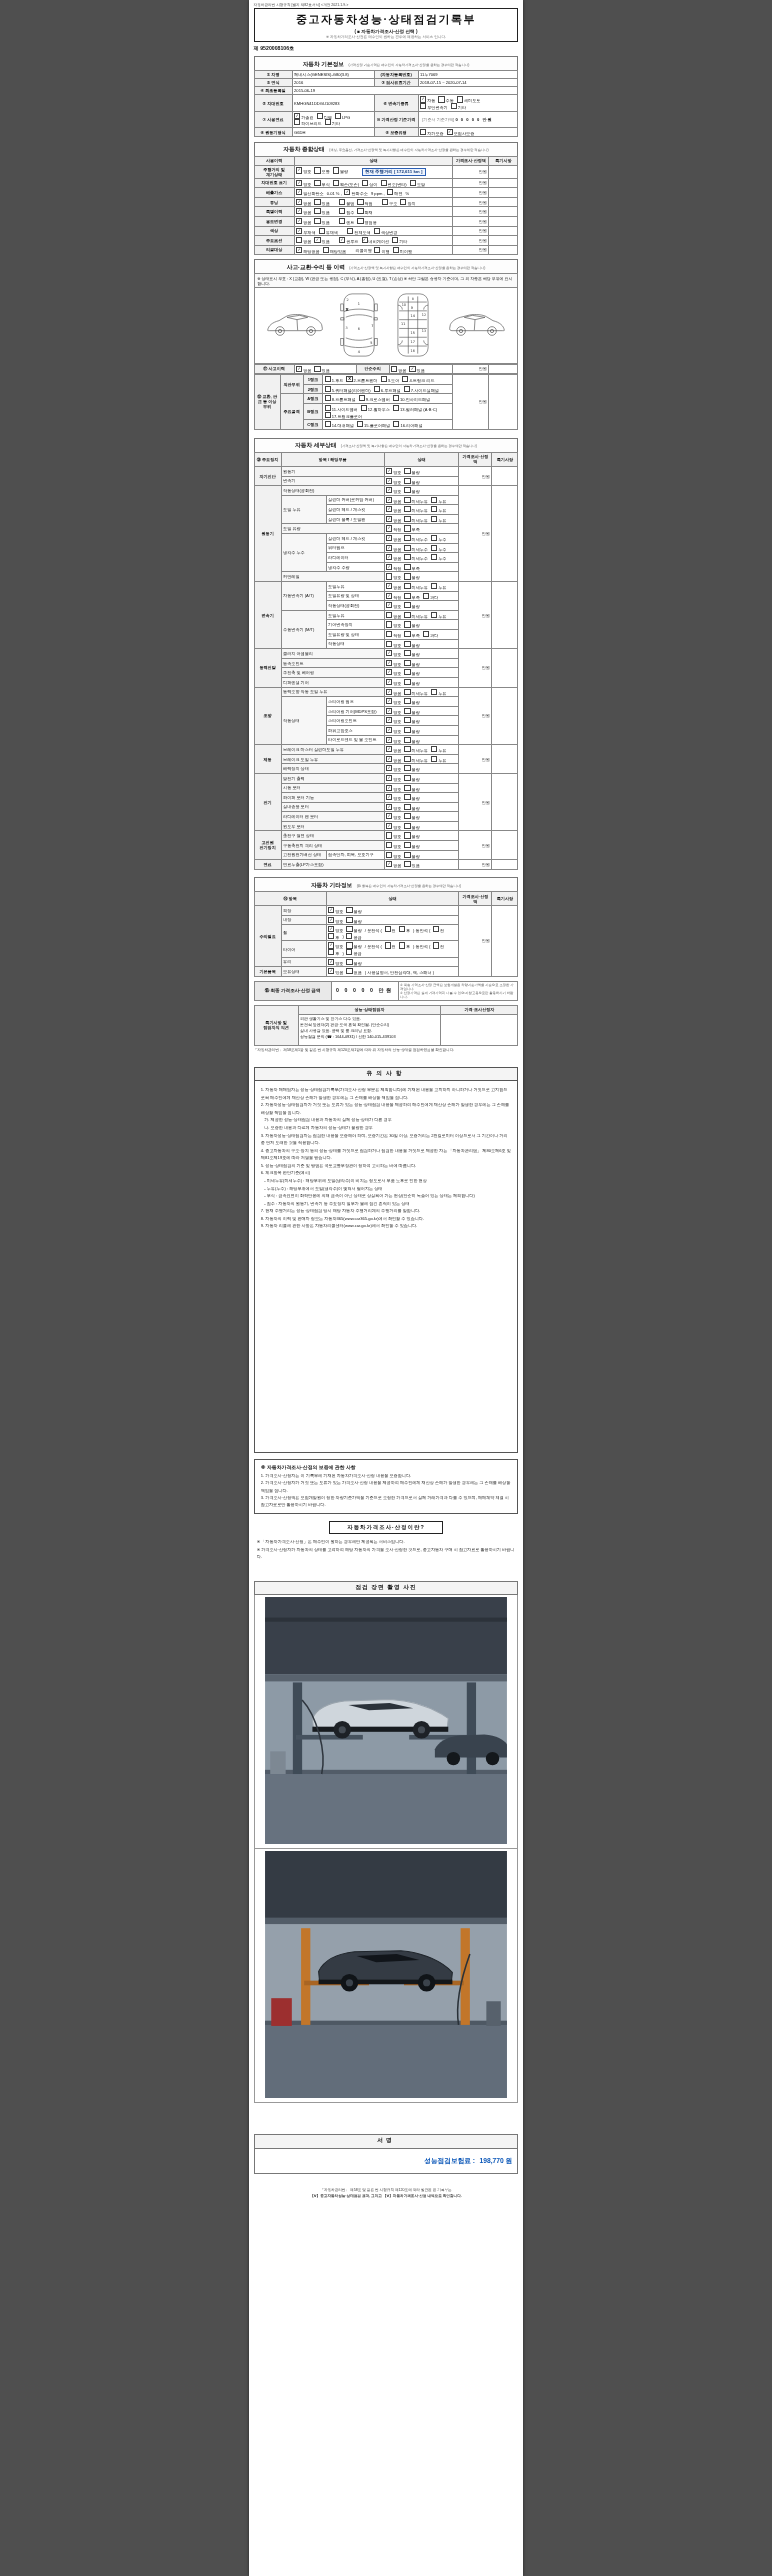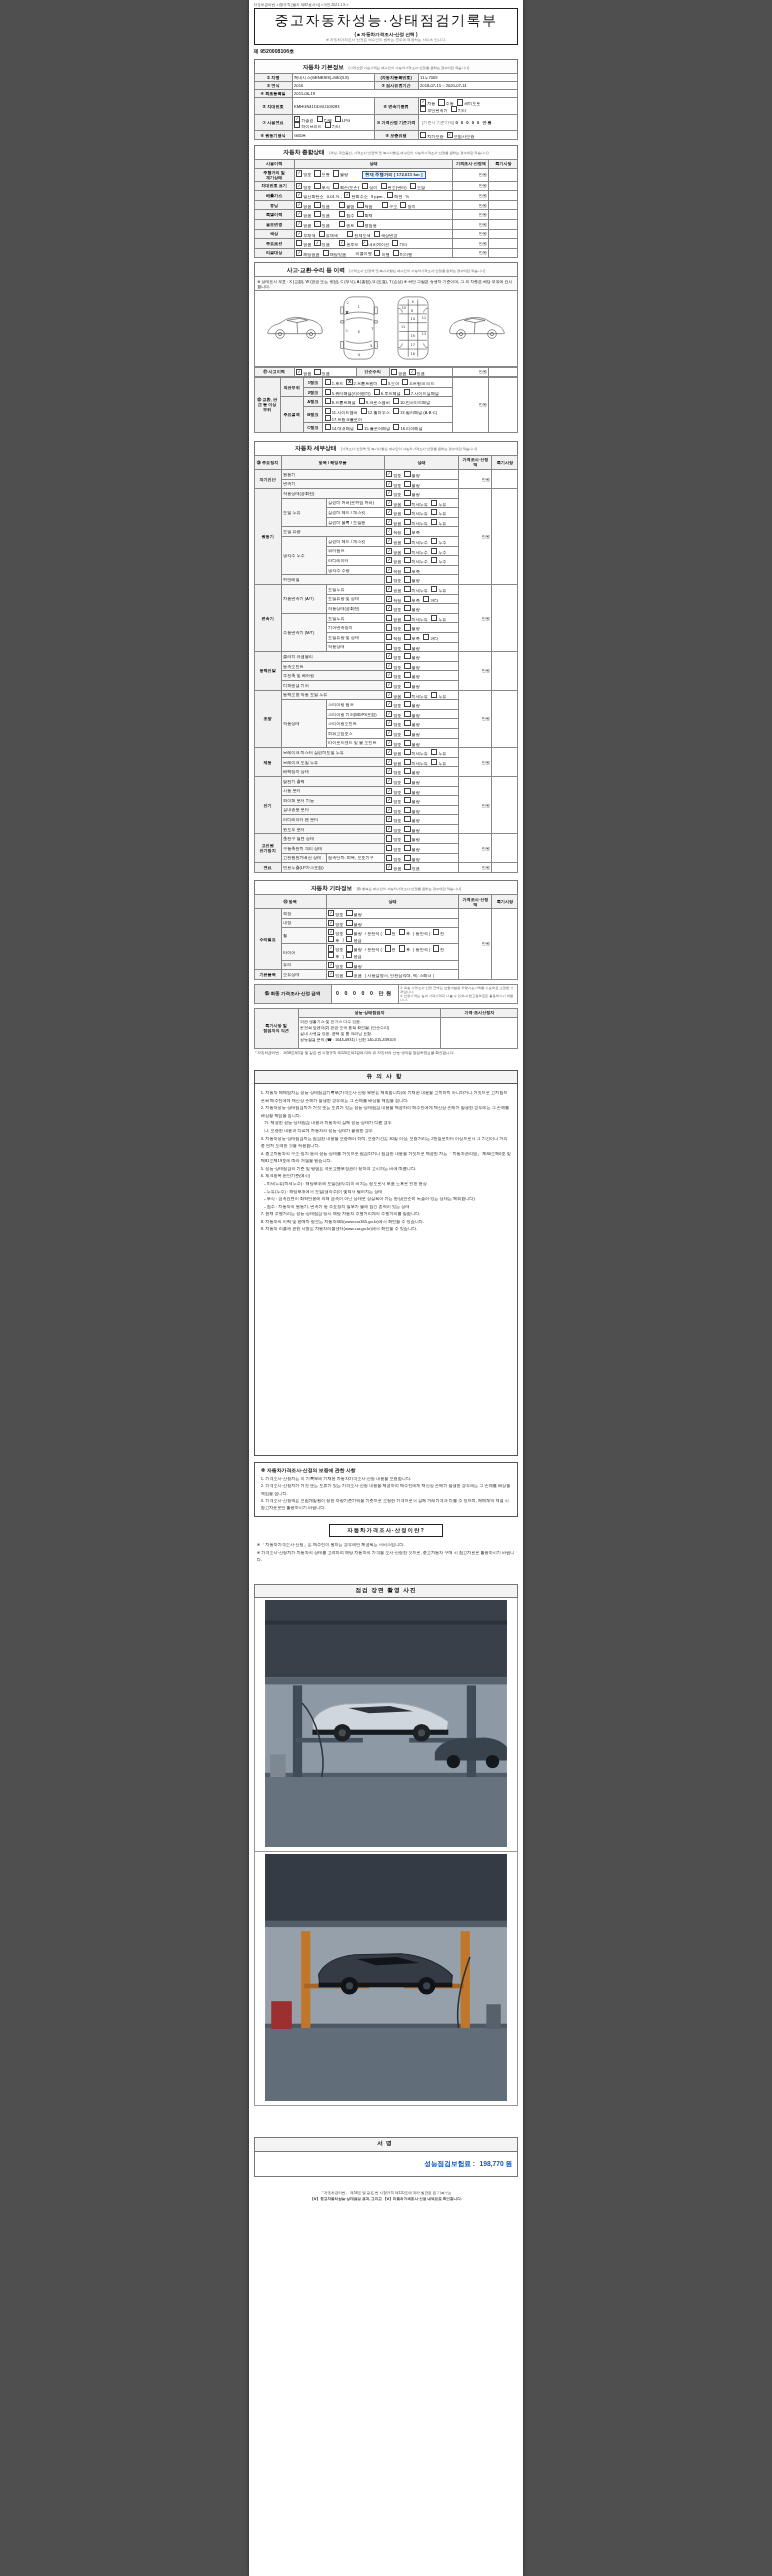--- a/index.html
+++ b/index.html
@@ -1,20 +1,20 @@
 <!DOCTYPE html>
 <html style="font-size:8.2px"><head>
 <meta charset="utf-8">
 <style>
   html,body{margin:0;padding:0}
   body{background:#4f4f4f;font-family:"Liberation Sans","DejaVu Sans",sans-serif;color:#111;height:2576px;overflow:hidden}
   .doc{width:274px;margin:0 auto;background:#fff;height:2576px;overflow:hidden;padding:3.1px 4.6px;box-sizing:border-box;box-shadow:0 0 3.1px rgba(0,0,0,.5)}
   .regnote{font-size:3.6px;color:#444;margin-bottom:1px}
   .titlebox{border:1px solid #222;padding:3.1px 2.1px 2.6px;text-align:center}
-  .title{font-size:14px;font-weight:normal;letter-spacing:1.5px}
+  .title{font-size:11px;font-weight:bold;letter-spacing:1.5px}
   .title-opt{font-size:4.6px;font-weight:bold;margin-top:1.5px}
   .title-note{font-size:3.6px;color:#666;margin-top:1px}
   .docno{font-size:5.2px;font-weight:bold;margin:3.1px 0 2.1px}
   .sec{margin-top:4.1px}
   .sechead{border:0.5px solid #777;border-bottom:none;text-align:center;padding:1.5px 1px;background:#fdfdfd}
   .sechead .st{font-weight:bold;font-size:5.7px}
   .sechead .sn{font-size:3.3px;color:#555;margin-left:2.1px}
   table{border-collapse:collapse;width:100%;table-layout:fixed}
   td,th{border:0.5px solid #888;font-size:4.1px;padding:1px 1.5px;vertical-align:middle;word-break:break-all}
   th{background:#f1f1f1;font-weight:bold;text-align:center;padding:1.5px 1px}

